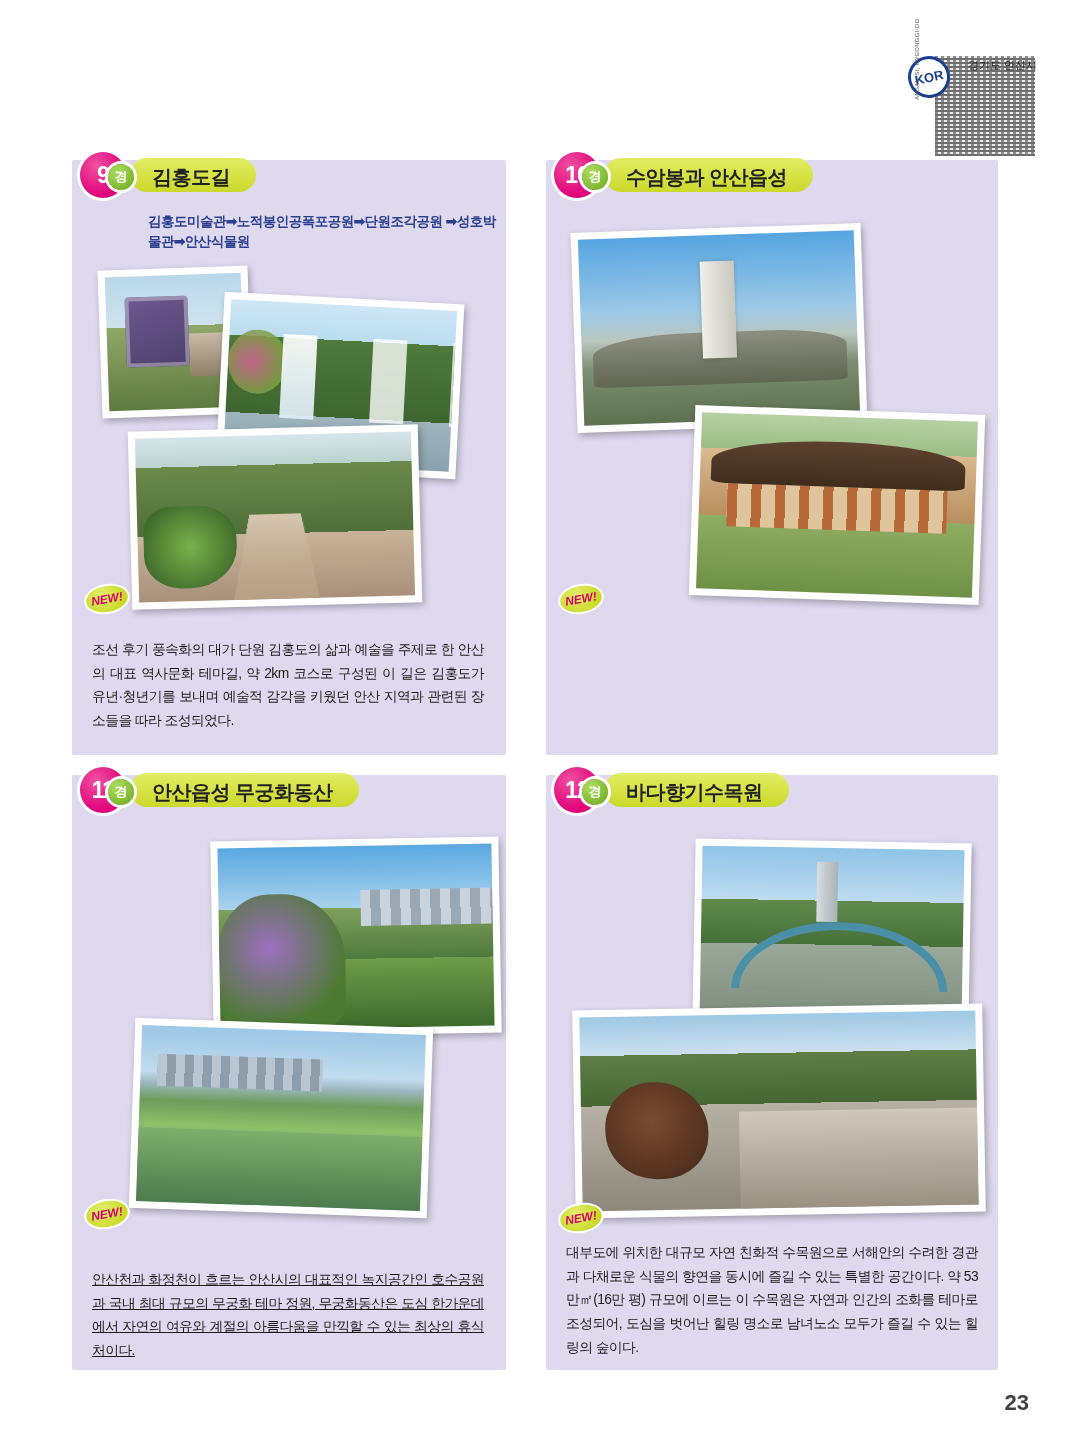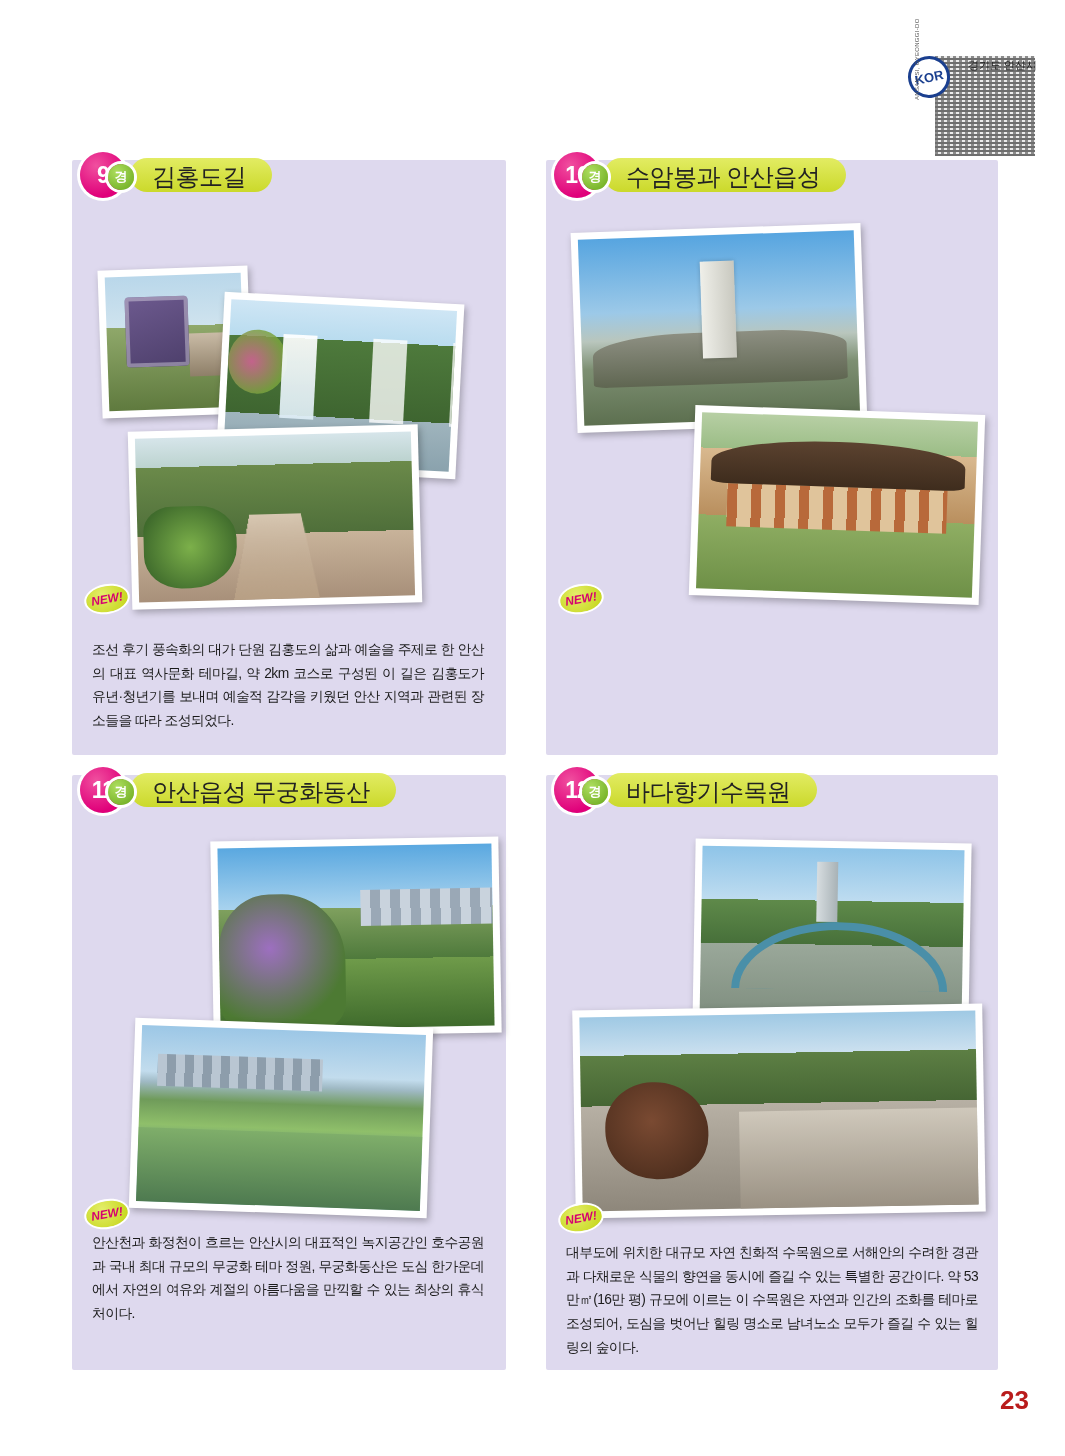--- a/index.html
+++ b/index.html
@@ -135,22 +135,22 @@
   .title-pill {
     margin-left: -4px;
     height: 34px;
     padding: 4px 26px 0 22px;
     background: #d7e23f;
     background: linear-gradient(180deg, #e2ec63 0%, #cbd92b 100%);
     border-radius: 17px;
     display: flex;
     align-items: center;
     color: #222;
-    font-size: 24px;
-    font-weight: normal;
+    font-size: 20px;
+    font-weight: bold;
     letter-spacing: -.5px;
     white-space: nowrap;
   }
 
   
   .route {
     position: absolute;
     left: 76px;
     top: 52px;
     width: 350px;
@@ -356,23 +356,23 @@
     content:"";
     position:absolute; left:40%; top:50%; width:60%; height:50%;
     background: linear-gradient(180deg,#cfc8bb,#9a9183);
   }
 
   
   .page-num {
     position: absolute;
     right: 36px;
     bottom: 40px;
-    font-size: 26px;
-    font-weight: bold;
-    color: #b91c1c;
+    font-size: 22px;
+    font-weight: bold;
+    color: #404040;
   }
 </style>
 </head>
 <body>
 
 <div class="kor-badge">
   <div class="qr"></div>
   <div class="kor-circle">KOR</div>
   <div class="badge-title">경기도 안산시</div>
   <div class="badge-sub">ANSAN-SI, GYEONGGI-DO</div>
@@ -381,20 +381,22 @@
 <div class="panel" id="panel-9">
   <div class="title-row" style="left:8px; top:-8px;">
     <div class="num-badge">
       <div class="blob"></div>
       <div class="num">9</div>
       <div class="gyeong">경</div>
     </div>
     <div class="title-pill">김홍도길</div>
   </div>
 
+  <div class="route">김홍도미술관➡노적봉인공폭포공원➡단원조각공원
+➡성호박물관➡안산식물원</div>
 
   <div class="photo" style="left:28px; top:108px; width:150px; height:148px; transform:rotate(-2deg);">
     <div class="inner sc-sign"></div>
   </div>
   <div class="photo" style="left:148px; top:138px; width:240px; height:175px; transform:rotate(3deg);">
     <div class="inner sc-waterfall"></div>
   </div>
   <div class="photo" style="left:58px; top:268px; width:290px; height:178px; transform:rotate(-1.5deg);">
     <div class="inner sc-garden"></div>
   </div>
@@ -437,21 +439,21 @@
 
   <div class="photo" style="left:140px; top:64px; width:288px; height:196px; transform:rotate(-1deg);">
     <div class="inner sc-lake-flower"></div>
   </div>
   <div class="photo" style="left:60px; top:248px; width:298px; height:190px; transform:rotate(2deg);">
     <div class="inner sc-lake"></div>
   </div>
 
   <div class="new-tag" style="left:12px; top:424px;">NEW!</div>
 
-  <div class="body-text" style="left:20px; top:456px; width:392px;">안산천과 화정천이 흐르는 안산시의 대표적인 녹지공간인 호수공원과 국내 최대 규모의 무궁화 테마 정원, 무궁화동산은 도심 한가운데에서 자연의 여유와 계절의 아름다움을 만끽할 수 있는 최상의 휴식처이다.</div>
+  <div class="body-text" style="left:20px; top:493px; width:392px;text-decoration:underline;">안산천과 화정천이 흐르는 안산시의 대표적인 녹지공간인 호수공원과 국내 최대 규모의 무궁화 테마 정원, 무궁화동산은 도심 한가운데에서 자연의 여유와 계절의 아름다움을 만끽할 수 있는 최상의 휴식처이다.</div>
 </div>
 
 <div class="panel" id="panel-12">
   <div class="title-row" style="left:8px; top:-8px;">
     <div class="num-badge">
       <div class="blob"></div>
       <div class="num">12</div>
       <div class="gyeong">경</div>
     </div>
     <div class="title-pill">바다향기수목원</div>

